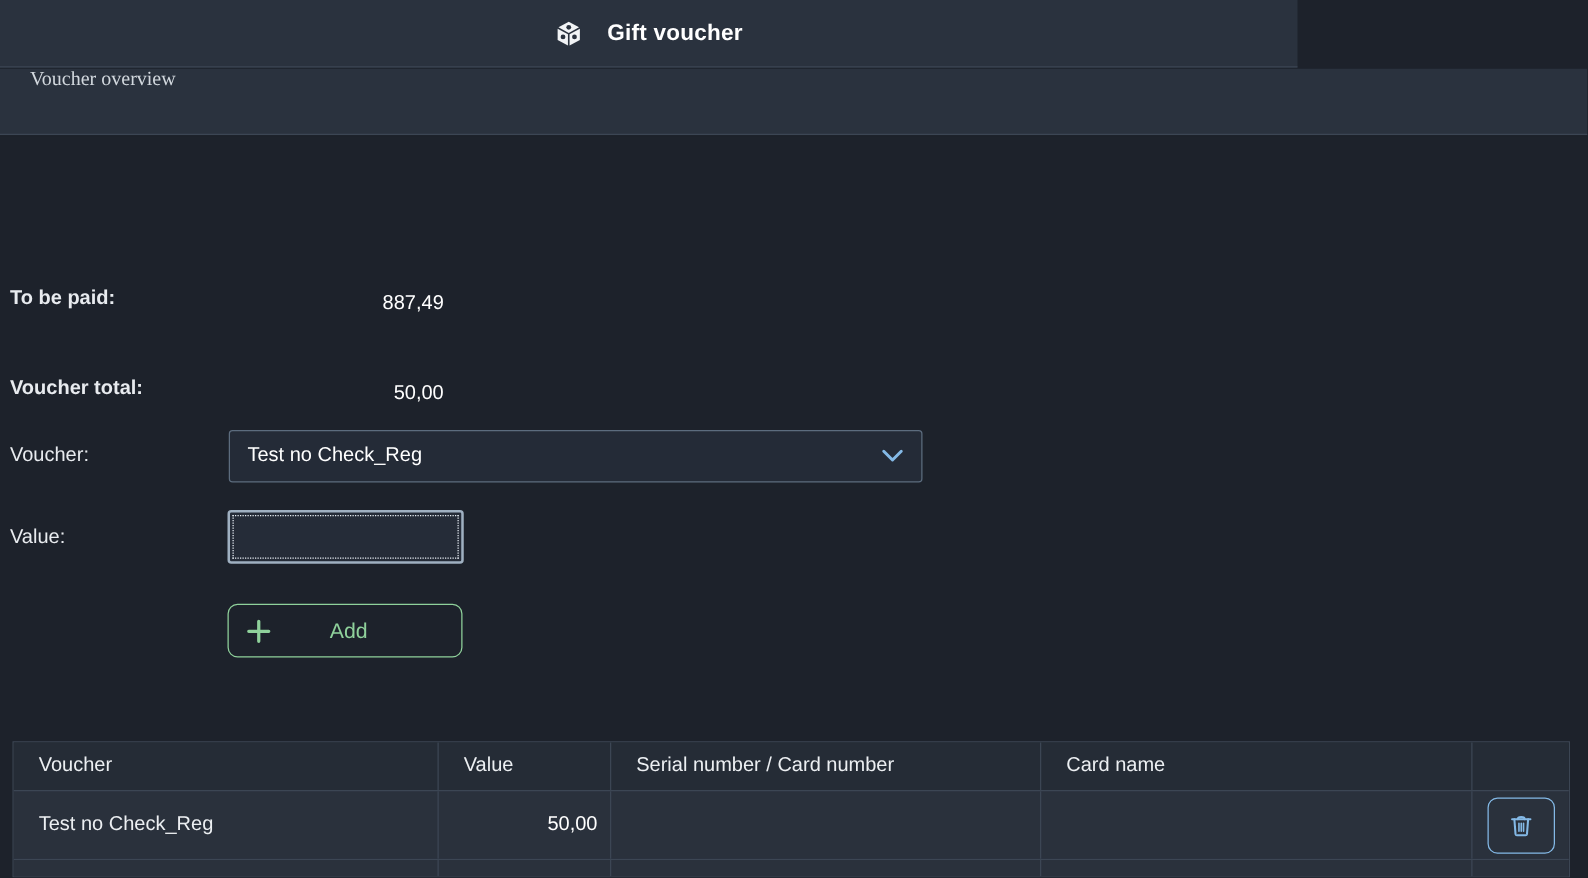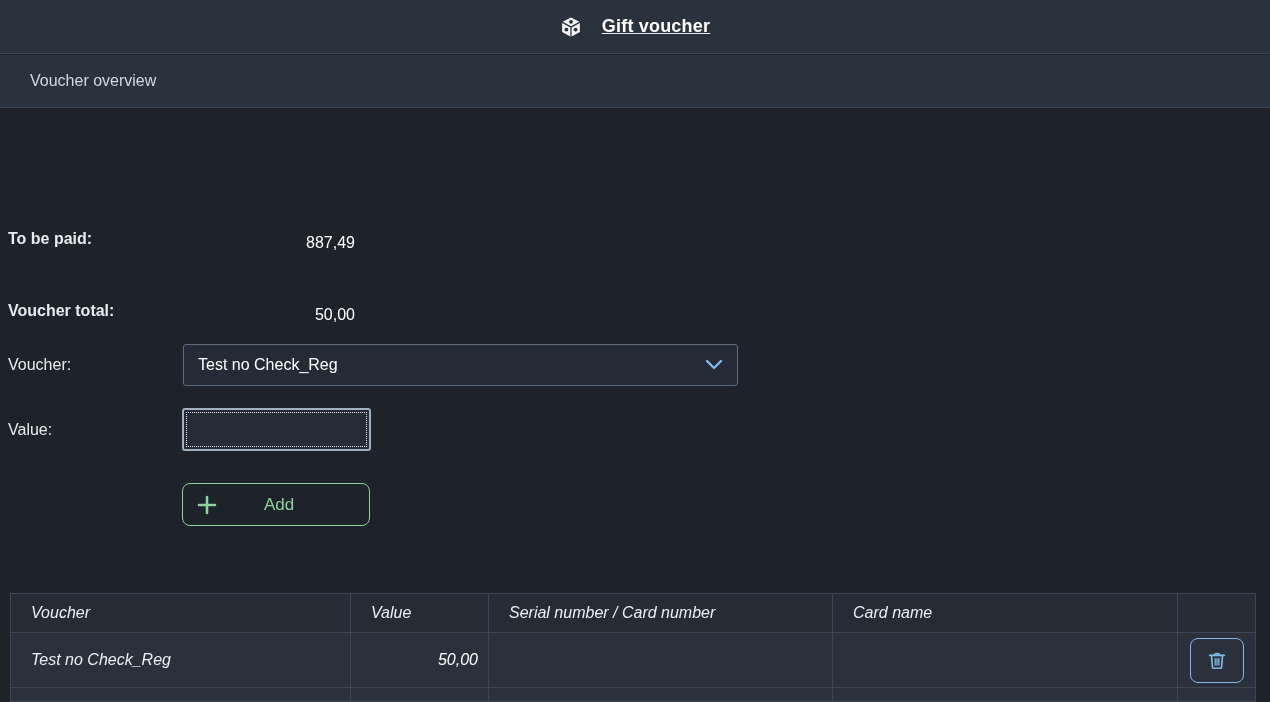--- a/index.html
+++ b/index.html
@@ -7,35 +7,36 @@
   body {
     font-family: "Liberation Sans", "DejaVu Sans", sans-serif;
     background: #1d222b;
     color: #e8ebef;
     overflow: hidden;
     position: relative;
   }
 
   
   .topbar {
-    position: absolute; left: 0; top: 0; width: 1270px; height: 54px;
+    position: absolute; left: 0; top: 0; width: 1038px; height: 54px;
     background: #2a323e;
     border-bottom: 1px solid #3c4654;
-    display: flex; align-items: center; justify-content: center; gap: 20px; text-decoration: underline;
+    display: flex; align-items: center; justify-content: center; gap: 20px;
   }
   .topbar .title { font-size: 18px; font-weight: bold; color: #ffffff; letter-spacing: .2px; }
   .topbar .hicon { width: 22px; height: 22px; display: inline-flex; }
 
   
   .sectionbar {
     position: absolute; left: 0; top: 55px; width: 1270px; height: 53px;
     background: #2a323e;
     border-bottom: 1px solid #3c4654;
-    display: flex; align-items: center;
-    padding-left: 30px;
+    display: flex; align-items: flex-start;
+    padding-left: 24px;
+    font-family: Liberation Serif, serif;
   }
   .sectionbar .stitle { font-size: 16px; color: #d2d8de; }
 
   
   .body { position: absolute; left: 0; top: 109px; width: 1270px; height: 593px; background: #1d222b; }
 
   .sumrow { position: absolute; left: 8px; width: 600px; height: 22px; }
   .sumrow .lbl { position: absolute; left: 0; top: 0; font-size: 16px; color: #e8ebef; font-weight: bold; }
   .sumrow .val { position: absolute; left: 0; top: 4px; width: 347px; text-align: right; font-size: 16px; color: #ffffff; }
   #sum0 { top: 121px; } #sum1 { top: 157px; } #sum2 { top: 193px; }
@@ -82,21 +83,21 @@
   .vtable {
     position: absolute; left: 10px; top: 593px; width: 1246px;
     border: 1px solid #3c4654;
   }
   .trow { display: grid; grid-template-columns: 340px 138px 344px 345px 77px; }
   .trow .cell {
     border-right: 1px solid #3c4654;
     display: flex; align-items: center;
     padding: 0 10px 0 20px;
     font-size: 16px; color: #eceff2;
-    overflow: hidden; white-space: nowrap; font-style: italic;
+    overflow: hidden; white-space: nowrap;
   }
   .trow .cell:last-child { border-right: none; }
   .thead { height: 38px; background: #252c36; }
   .tdata { height: 55px; background: #2a313c; border-top: 1px solid #3c4654; }
   .tdata .cell.num { justify-content: flex-end; padding-right: 10px; color: #ffffff; }
   .tpartial { height: 14px; background: #2a313c; border-top: 1px solid #3c4654; }
   .tpartial .cell { padding: 0; }
 
   .delbtn {
     width: 54px; height: 45px;

